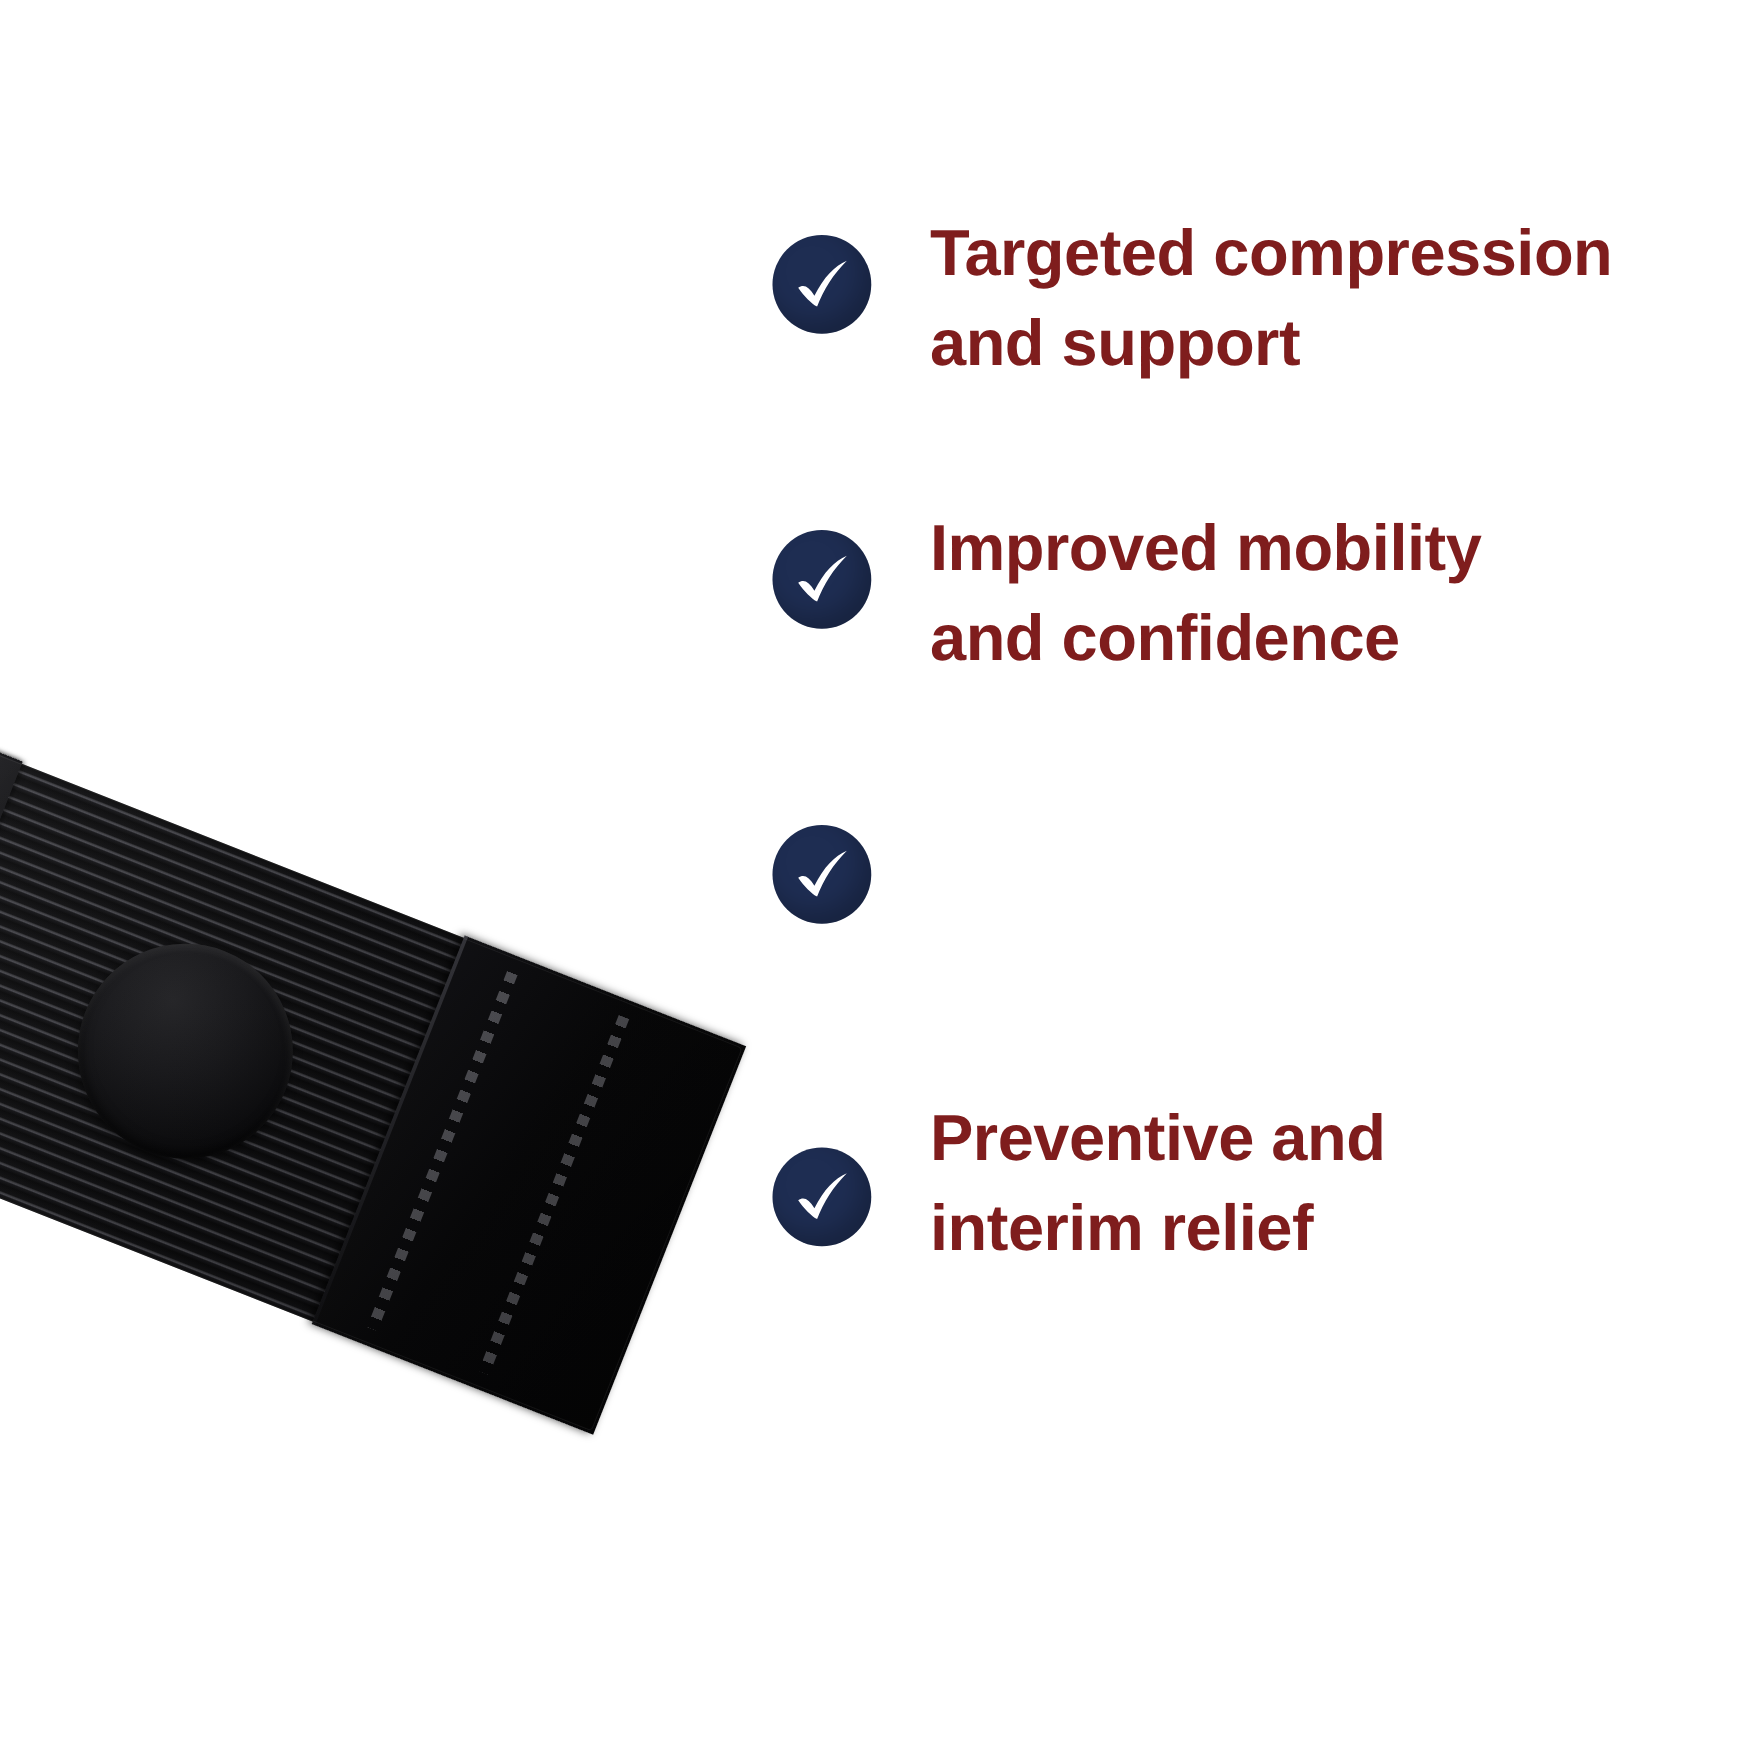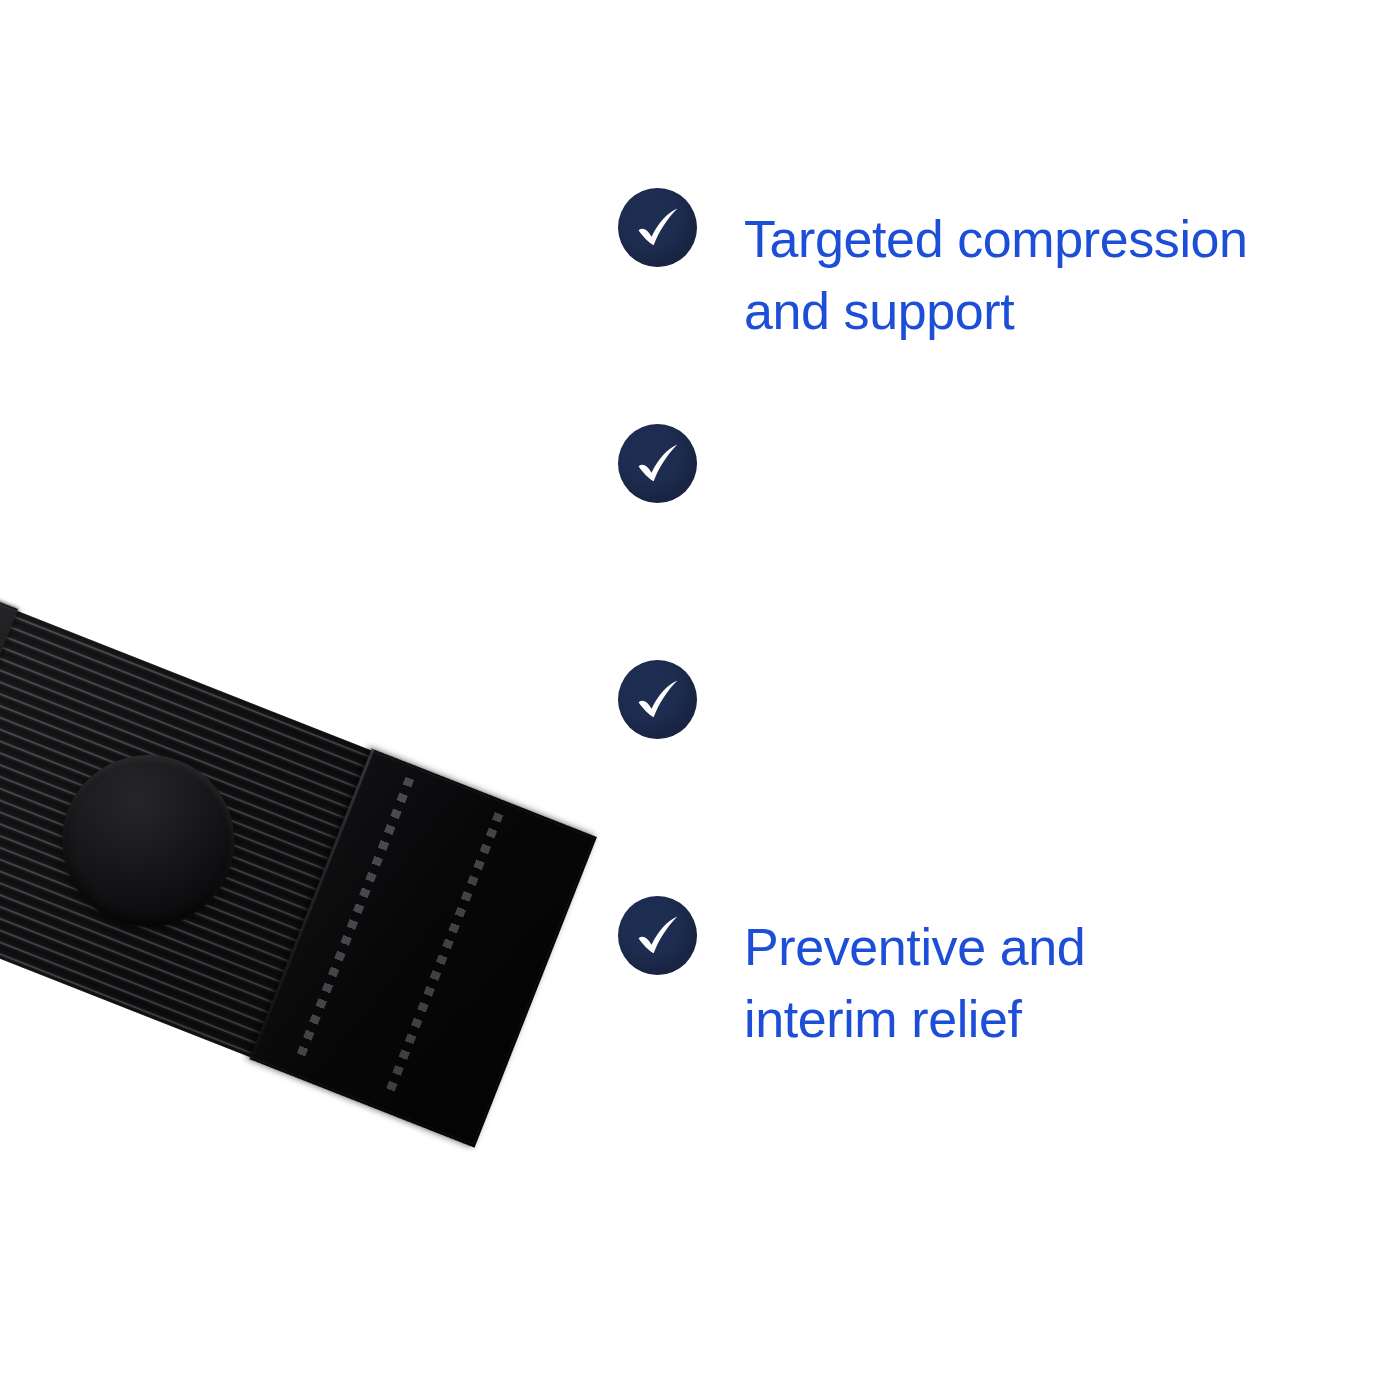--- a/index.html
+++ b/index.html
@@ -134,21 +134,21 @@
     position:absolute;
     left:618px;
     top:168px;
     width:770px;
   }
   .benefit-row{
     display:flex;
     align-items:flex-start;
     height:236px;
   }
-  .benefit-row:last-child{ height:auto; }
+  .benefit-row:last-child{ height:auto;align-items:center; }
 
   .check-badge{
     flex:0 0 auto;
     width:79px; height:79px;
     border-radius:50%;
     background:#1e2d52;
     position:relative;
     margin-top:20px;
     box-shadow:inset -8px -10px 18px rgba(0,0,0,.22);
   }
@@ -157,26 +157,25 @@
     left:50%; top:50%;
     transform:translate(-50%,-50%);
     width:54px; height:54px;
     display:block;
   }
 
   .benefit-text{
     margin-left:47px;
     font-size:52px;
     line-height:1.38;
-    font-weight:normal;
-    color:#1d4ed8;
+    font-weight:bold;
+    color:#7f1d1d;
     letter-spacing:-0.4px;
     max-width:650px;
     white-space:pre-line;
-    margin-top:36px;
   }
 </style>
 </head>
 <body>
 
 <div id="product-figure">
   <div class="belt-wrap">
     <div class="belt-body"></div>
 
     <div class="belt-band"></div>
@@ -202,20 +201,22 @@
 and support</div>
   </div>
 
 
   <div class="benefit-row">
     <div class="check-badge">
       <svg viewBox="0 0 100 100" aria-hidden="true">
         <path d="M14 54 C22 48 30 52 38 66 C52 38 68 22 86 14 C66 34 52 56 42 82 C34 78 22 66 14 54 Z" fill="#ffffff"></path>
       </svg>
     </div>
+    <div class="benefit-text">Improved mobility
+and confidence</div>
   </div>
 
   <div class="benefit-row">
     <div class="check-badge">
       <svg viewBox="0 0 100 100" aria-hidden="true">
         <path d="M14 54 C22 48 30 52 38 66 C52 38 68 22 86 14 C66 34 52 56 42 82 C34 78 22 66 14 54 Z" fill="#ffffff"></path>
       </svg>
     </div>
   </div>
 

